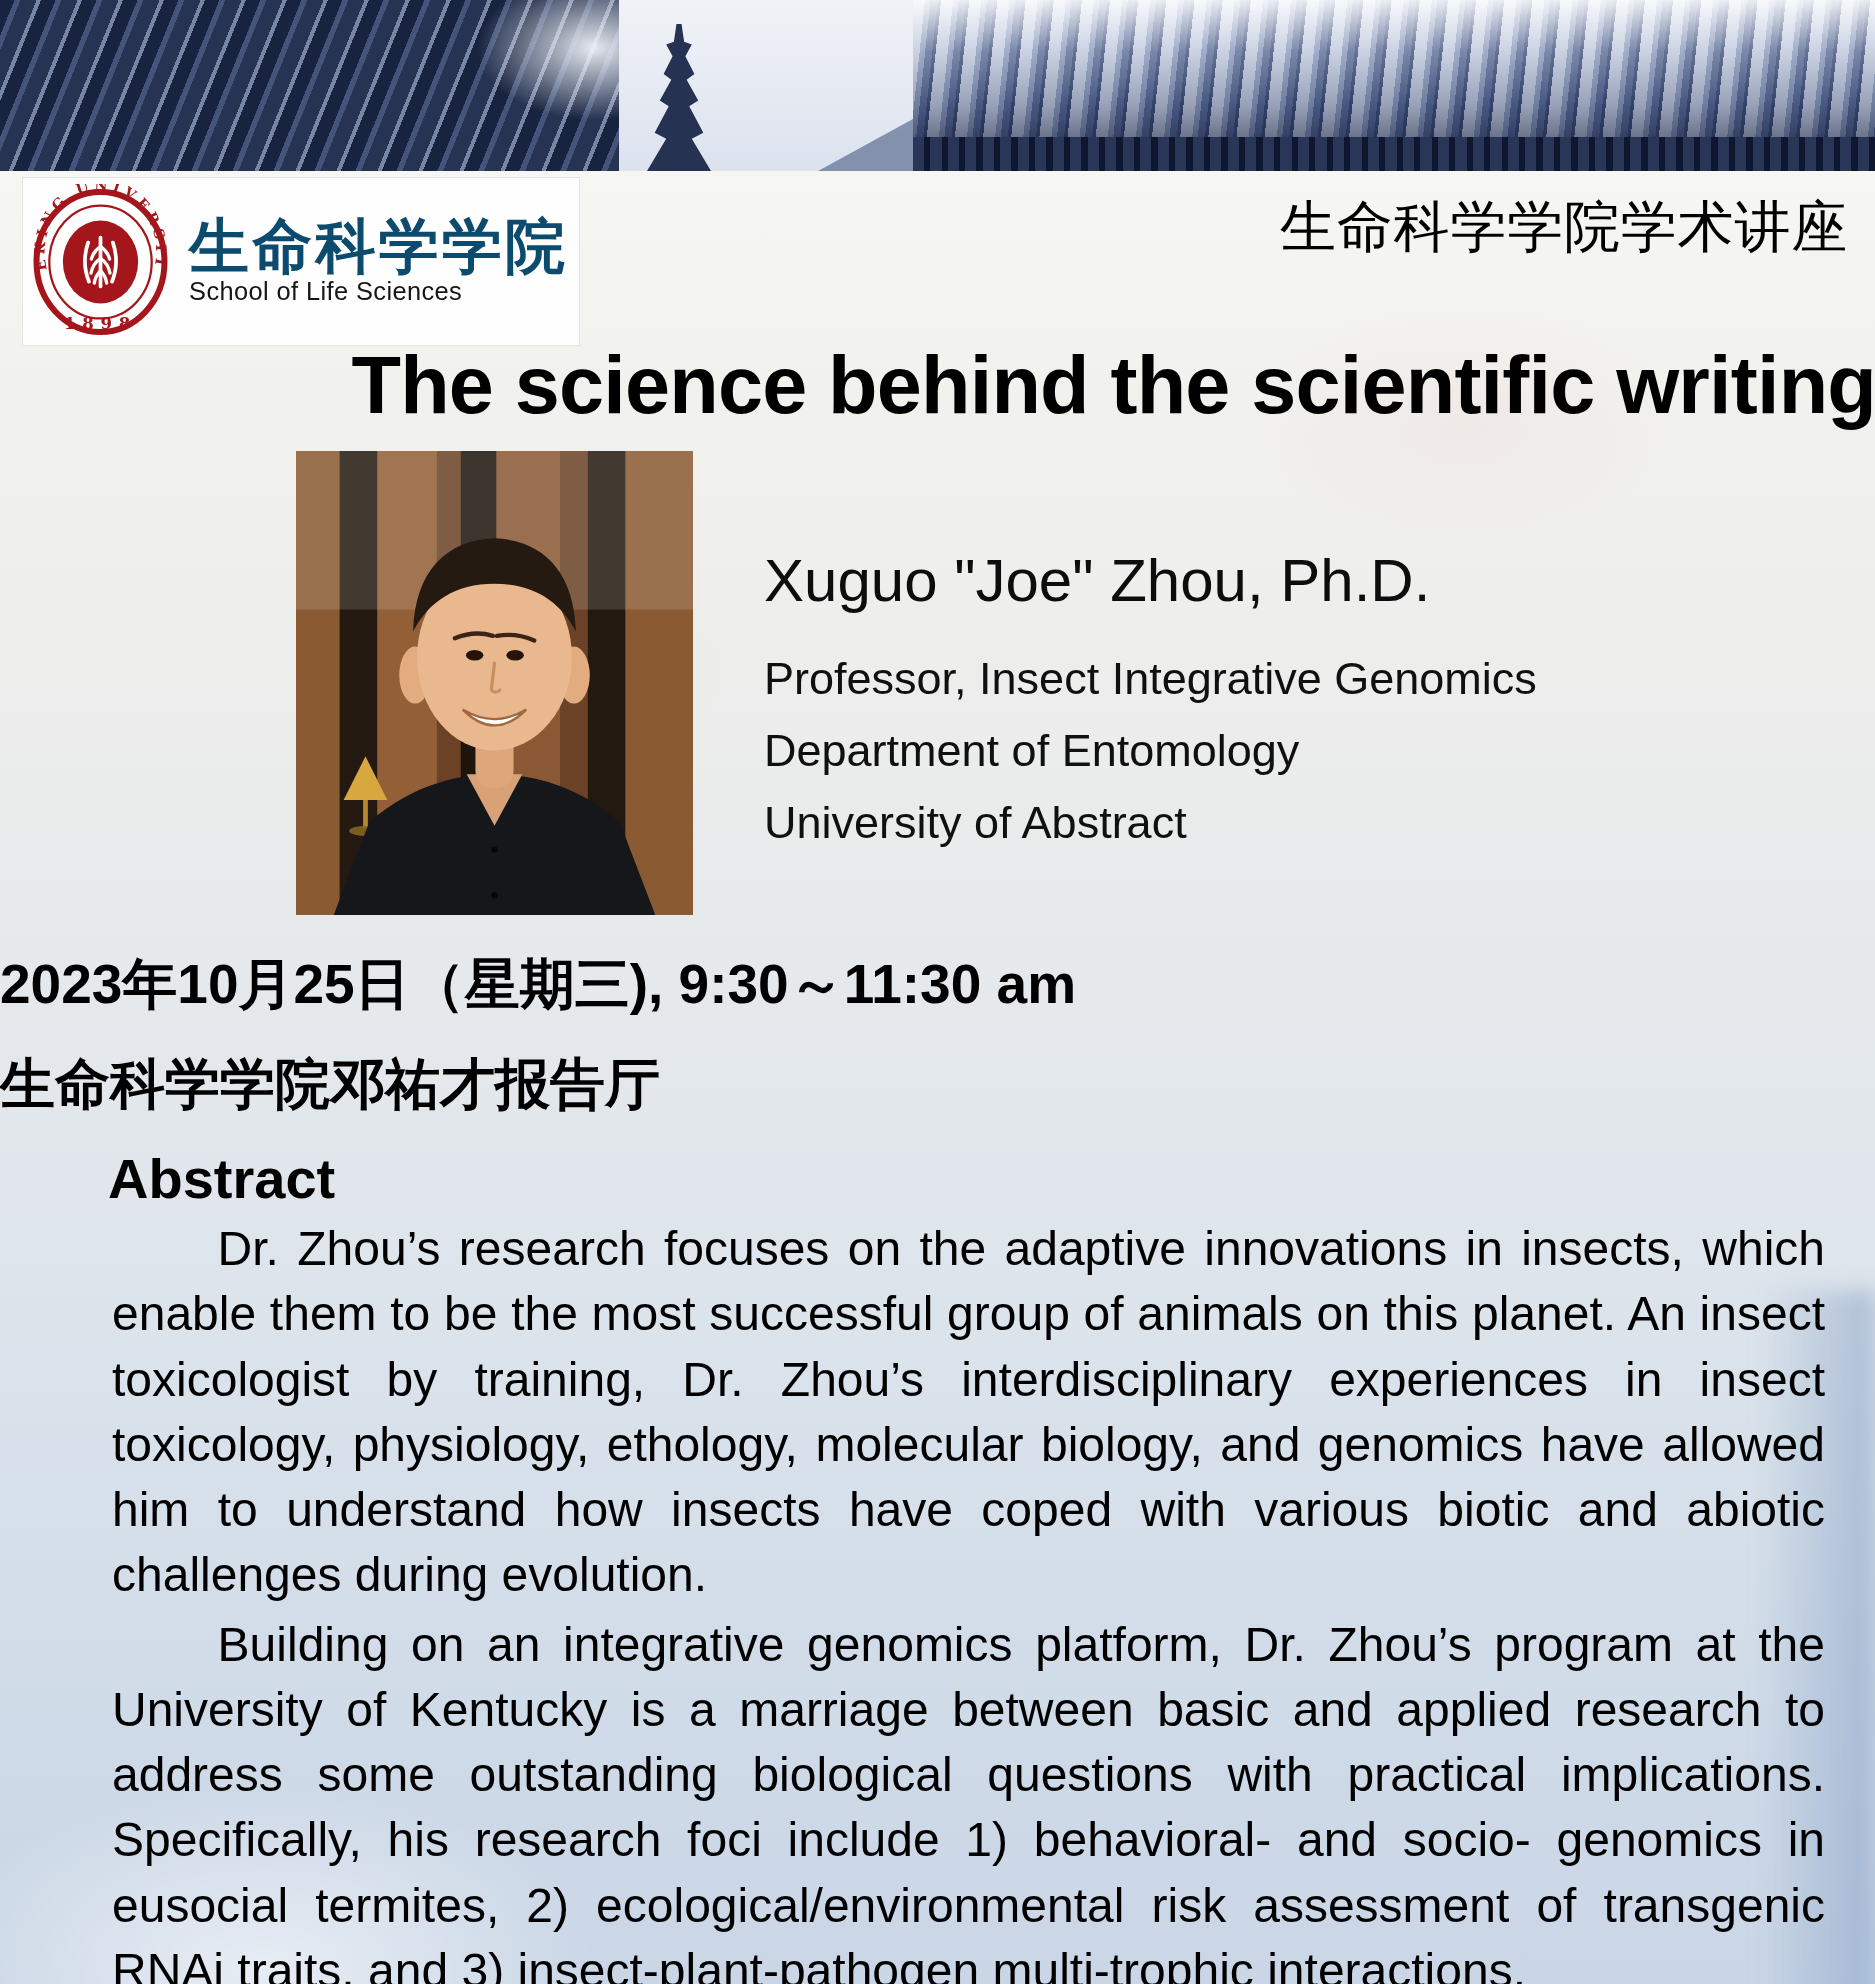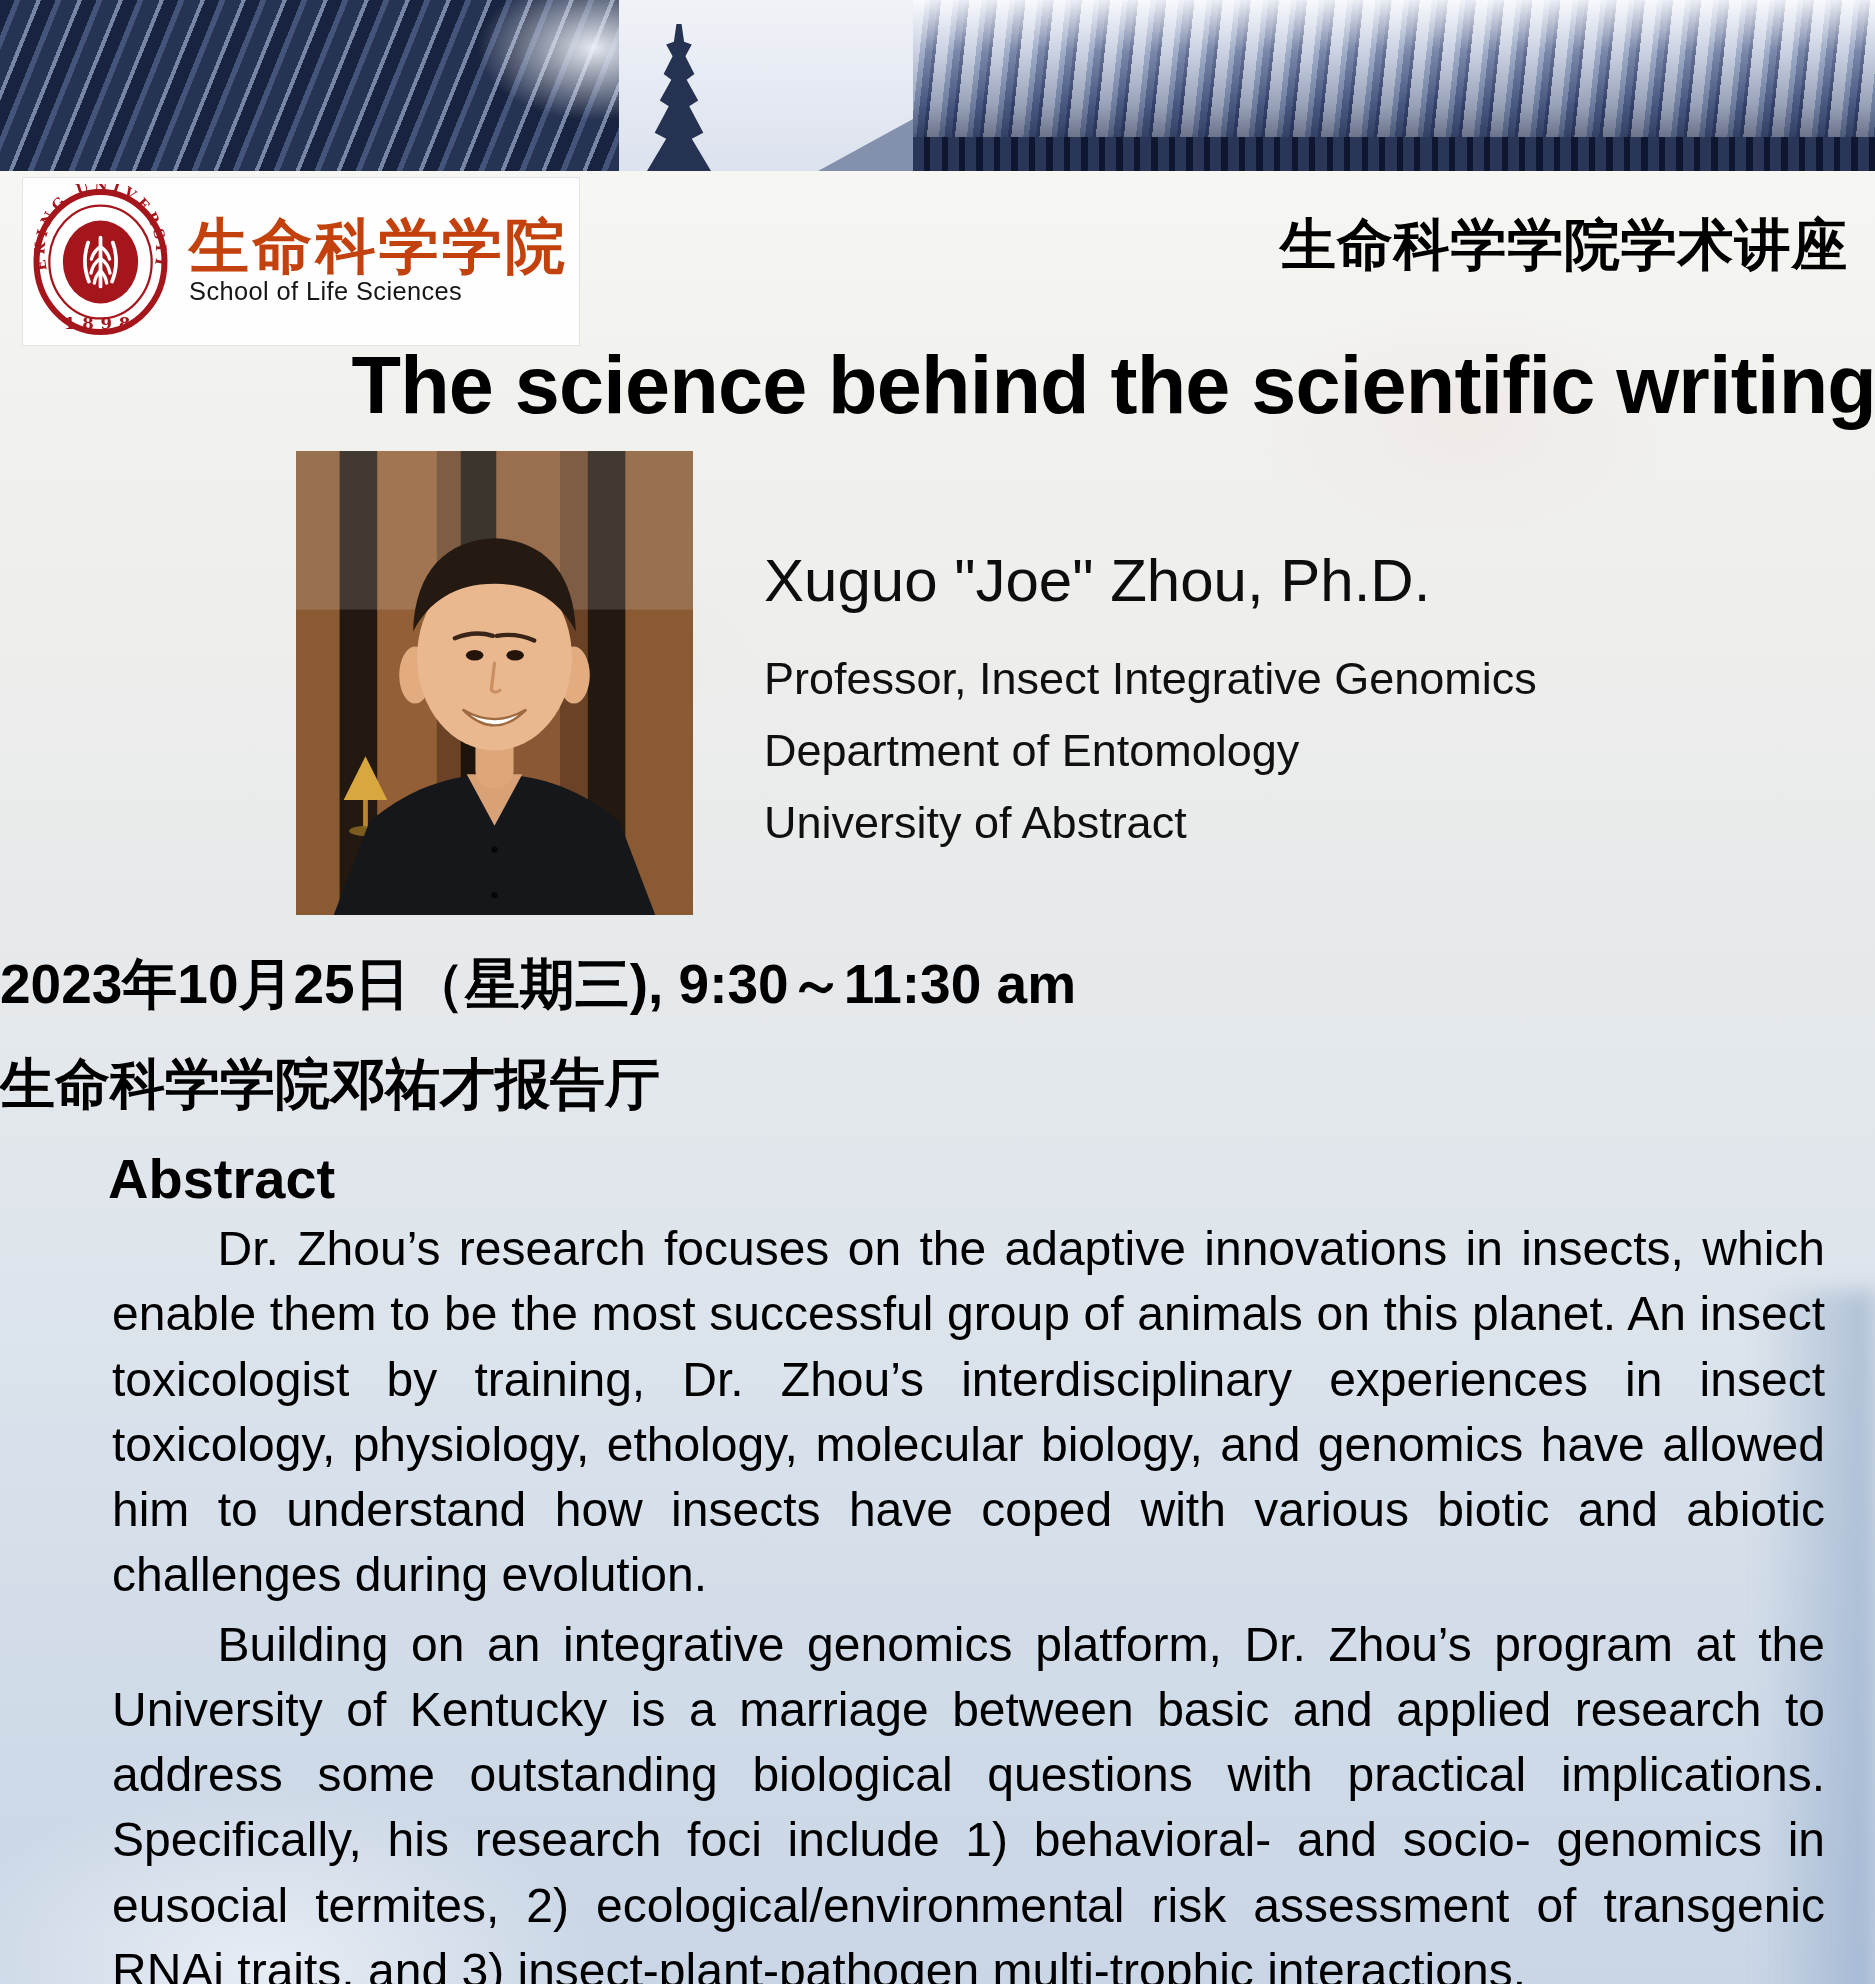--- a/index.html
+++ b/index.html
@@ -25,23 +25,23 @@
       repeating-linear-gradient(96deg,#ccd3e2 0 12px,#8c9ab9 12px 17.5px,#51618c 17.5px 24.6px,#32406a 24.6px 28px);}
   .roof-dark{position:absolute;left:913px;bottom:0;width:963px;height:34px;
       background:repeating-linear-gradient(90deg,#2a3658 0 11px,#0f1730 11px 17.5px);}
   .bg-streak{position:absolute;right:0;top:1290px;width:119px;height:893px;
       background:linear-gradient(90deg, rgba(120,150,190,0), rgba(108,140,184,.42));filter:blur(10.3px);}
   
   .logo-box{position:absolute;left:22px;top:177px;width:556px;height:167px;background:#fefefe;
       border:1.2px solid #e4e4e4;display:flex;align-items:center;}
   .seal1898{margin-left:6.4px;flex:0 0 auto;}
   .org-text{margin-left:16.7px;}
-  .org-cn{font-size:60px;font-weight:700;color:#c2410c;letter-spacing:3.2px;line-height:1;}
+  .org-cn{font-size:60px;font-weight:700;color:#0c4a6e;letter-spacing:3.2px;line-height:1;}
   .org-en{font-size:25.4px;color:#161616;letter-spacing:0.4px;}
-  .series-title{position:absolute;right:28px;top:208px;font-family:"DejaVu Serif",serif;font-weight:700;
+  .series-title{position:absolute;right:28px;top:190px;font-family:"DejaVu Serif",serif;font-weight:400;
       font-size:56px;letter-spacing:0.8px;color:#000;}
   
   .main-title{position:absolute;left:0;top:339px;width:100%;margin:0;text-align:right;
       font-size:81px;font-weight:700;letter-spacing:-0.8px;color:#000;}
   
   .portrait{position:absolute;left:296px;top:451px;width:397px;height:464px;}
   .speaker{position:absolute;left:764px;top:548px;}
   .speaker-name{font-size:60px;line-height:1.1;color:#0d0d0d;}
   .affil{font-size:45px;line-height:1.60;color:#101010;}
   .affil-block{margin-top:29px;}

